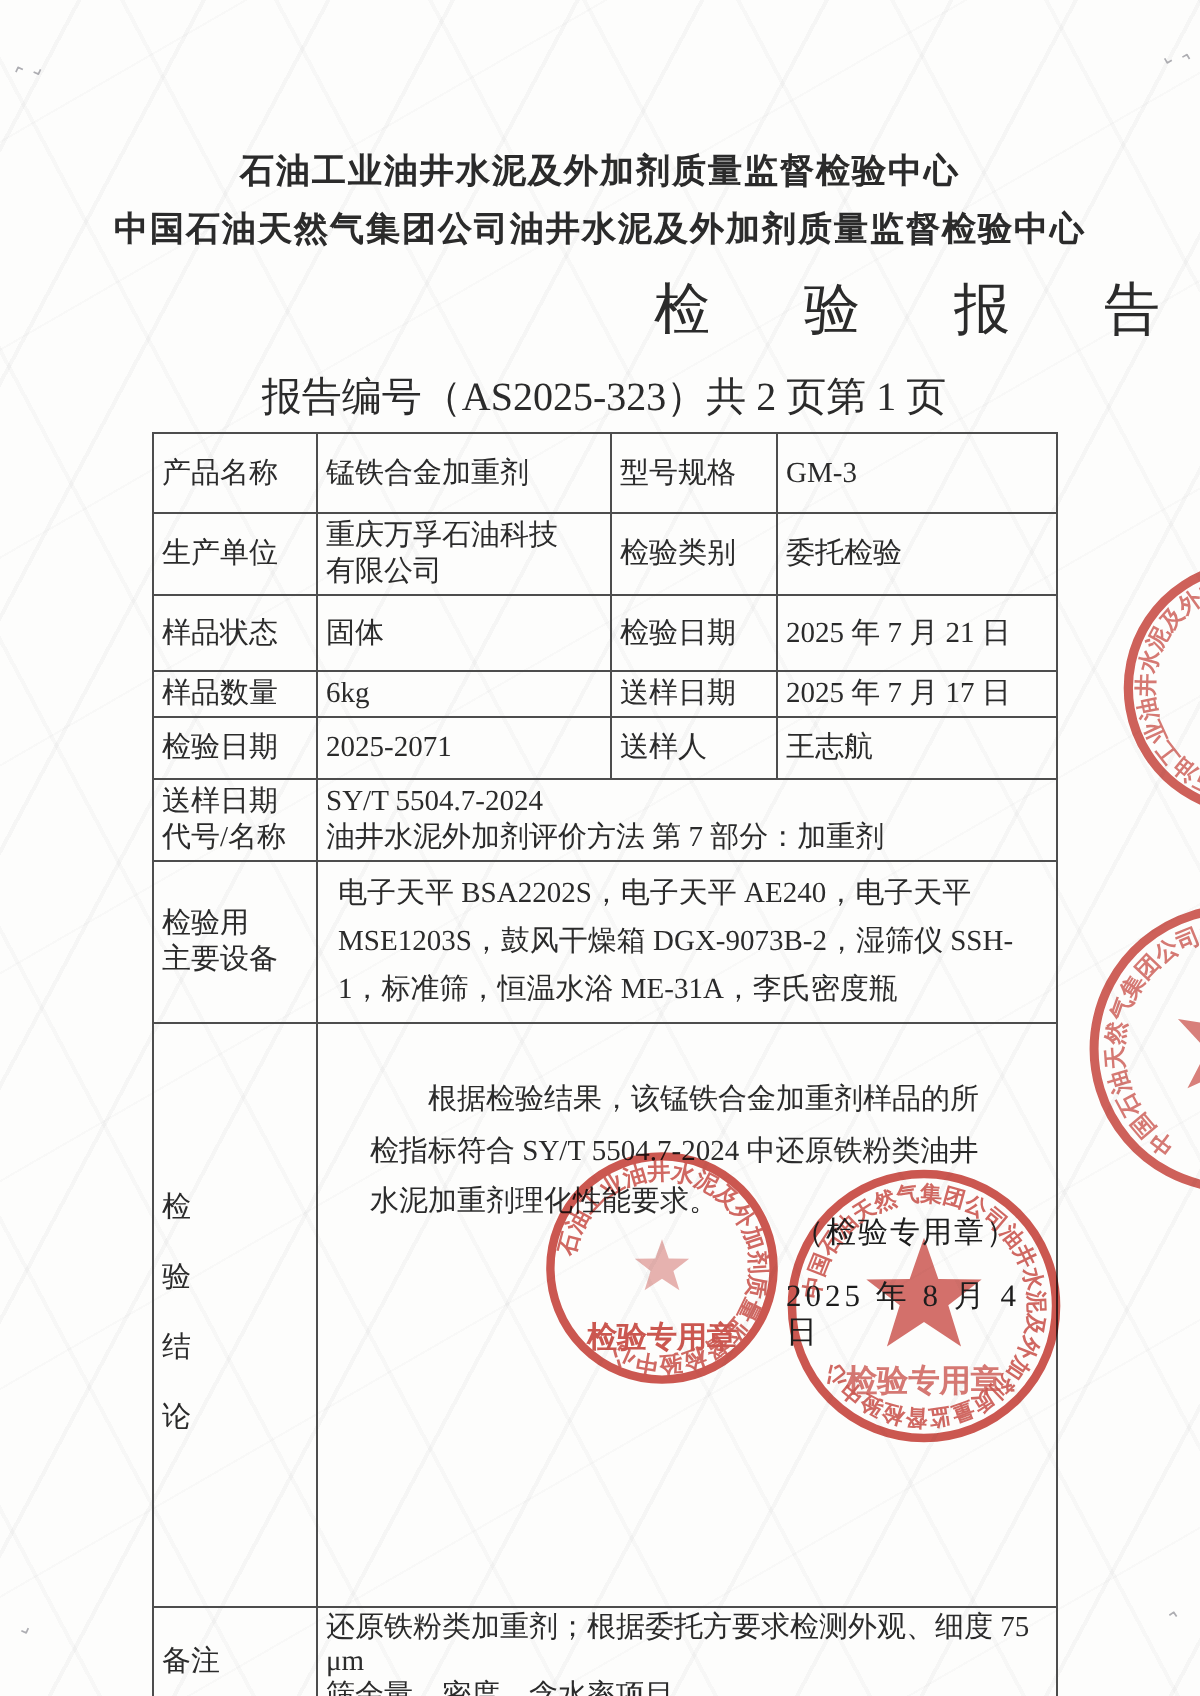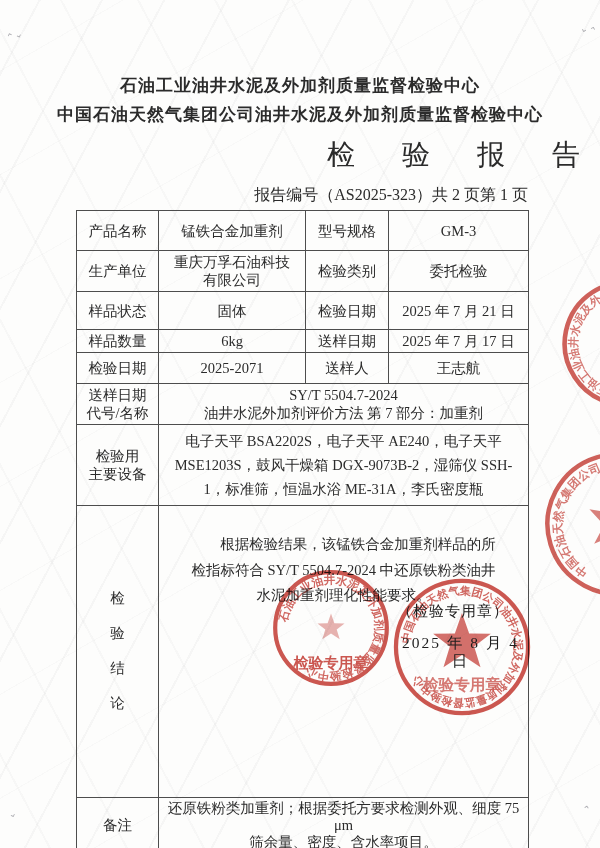--- a/index.html
+++ b/index.html
@@ -16,24 +16,24 @@
     color:#2b2b2b;
   }
   .artifact { position:absolute; color:#9a9aa0; font-size:10px; transform:rotate(-20deg); opacity:.8; }
   .a-tl { left:6px; top:30px; }  .a-tr { left:580px; top:24px; transform:rotate(15deg); }
   .a-bl { left:8px; top:808px; } .a-br { left:582px; top:804px; transform:rotate(10deg); }
 
   .org-line { text-align:center; font-weight:bold; font-size:17px; letter-spacing:1px; }
   .org1 { padding-top:74px; }
   .org2 { margin-top:6px; }
   .report-title { text-align:right; font-size:28px; font-weight:normal; letter-spacing:20px; text-indent:20px; margin-top:10px; }
-  .meta-row { width:452px; margin:11px auto 4px 76px; display:flex; justify-content:flex-end; font-size:16px; }
+  .meta-row { width:452px; margin:11px auto 4px 76px; display:flex; justify-content:center; font-size:20px; }
 
   table.report { border-collapse:collapse; margin-left:76px; width:452px; table-layout:fixed; }
-  table.report td { border:1.2px solid #4d4d4d; text-align:center; vertical-align:middle;
+  table.report td { border:1.2px solid #4d4d4d; text-align:left; vertical-align:middle;
     font-size:14.5px; padding:2px 4px; white-space:pre-line; line-height:18px; }
   td.lbl { }
   .left-text { text-align:center; padding:4px 10px !important; line-height:24px !important; }
 
   .conclusion-cell { position:relative; text-align:center; vertical-align:top !important; padding:8px 26px !important; }
   .conclusion-text { text-indent:2em; line-height:25.5px; white-space:normal; }
   .vlabel { line-height:35px !important; letter-spacing:0; }
 
   .stamp { position:absolute; mix-blend-mode:multiply; opacity:.85; pointer-events:none; }
   .stamp svg { display:block; }

